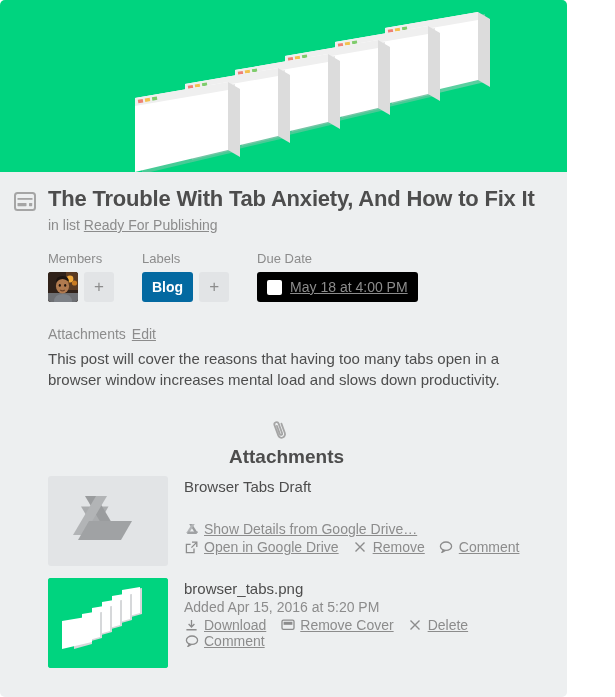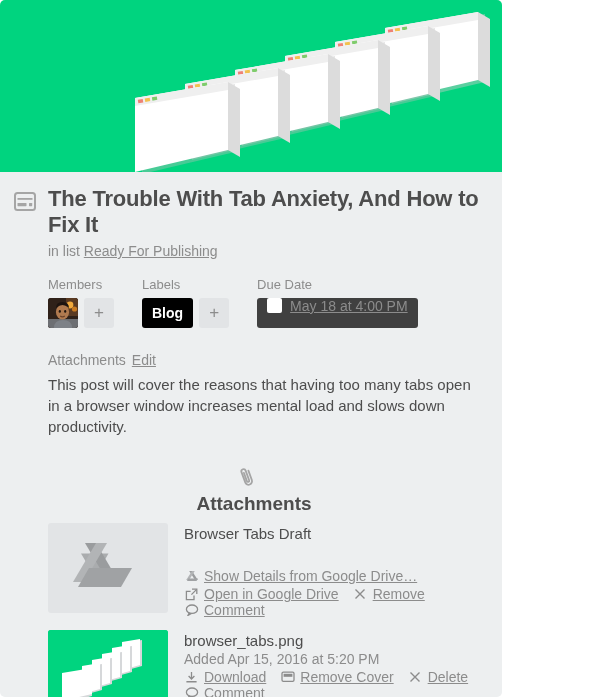--- a/index.html
+++ b/index.html
@@ -9,21 +9,21 @@
   }
   body {
     width: 615px;
     height: 697px;
     font-family: "Liberation Sans", sans-serif;
     -webkit-font-smoothing: antialiased;
   }
 
   .card-detail {
     position: relative;
-    width: 502px;
+    width: 567px;
     height: 697px;
     background: #edeff0;
     border-radius: 5px;
     overflow: hidden;
     box-sizing: border-box;
   }
 
   
   .cover {
     position: relative;
@@ -109,36 +109,37 @@
     color: #8c8c8c;
     font-size: 17px;
     line-height: 30px;
     text-align: center;
     font-weight: 400;
   }
   .label-chip {
     height: 30px;
     min-width: 46px;
     border-radius: 3px;
-    background: #000000;
+    background: #0369a1;
     color: #ffffff;
     font-size: 14px;
     font-weight: bold;
     display: flex;
     align-items: center;
     justify-content: center;
     padding: 0 10px;
     margin-right: 6px;
     box-sizing: border-box;
   }
   .due-pill {
     height: 30px;
-    background: #404040;
+    background: #000000;
     border-radius: 3px;
     display: flex;
+    align-items: center;
     padding: 0 10px;
     box-sizing: border-box;
   }
   .due-check {
     width: 15px;
     height: 15px;
     background: #ffffff;
     border-radius: 2px;
     margin-right: 8px;
   }

